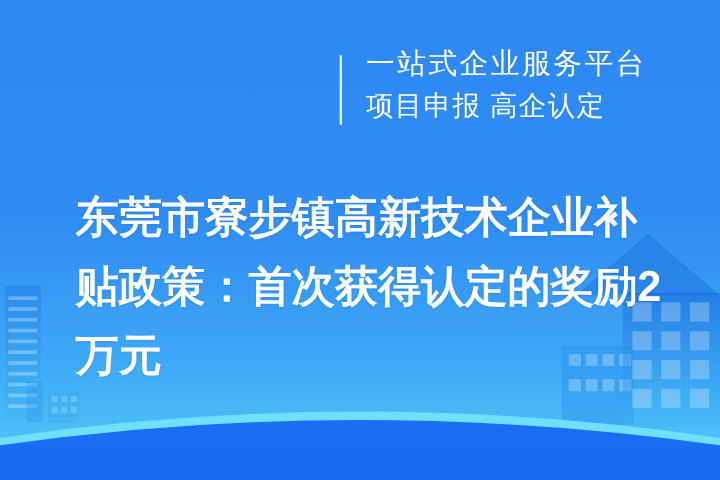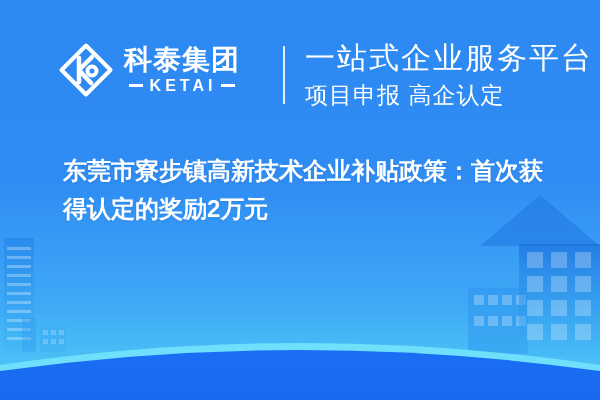--- a/index.html
+++ b/index.html
@@ -95,42 +95,42 @@
   }
 
   .tagline-block {
     position: absolute;
     left: 305px;
     top: 40px;
     display: flex;
     flex-direction: column;
   }
   .tagline-main {
-    font-size: 30px;
+    font-size: 24px;
     color: #ffffff;
     letter-spacing: 2px;
     line-height: 1.2;
     white-space: nowrap;
   }
   .tagline-sub {
     margin-top: 6px;
     font-size: 23px;
     color: #ffffff;
     letter-spacing: 1px;
     line-height: 1.2;
     white-space: nowrap;
   }
 
   
   .headline {
     position: absolute;
     left: 63px;
     top: 152px;
     width: 490px;
-    font-size: 24px;
+    font-size: 36px;
     font-weight: bold;
     color: #ffffff;
     line-height: 1.6;
     letter-spacing: 0px;
     text-shadow: 0 1px 2px rgba(0,60,140,0.12);
   }
 </style>
 </head>
 <body>
 
@@ -225,36 +225,20 @@
 
       <g>
         <path d="M -20,368 Q 300,318 620,368 L 620,410 L -20,410 Z" fill="#6fe0fb"></path>
         <path d="M -20,374 Q 300,326 620,374 L 620,410 L -20,410 Z" fill="url(#gradArc)"></path>
       </g>
 
     </g>
   </svg>
 
   <div class="header">
-    <div class="logo-block">
-      <svg class="logo-mark" viewBox="0 0 56 56">
-        <path d="M28 3.5 L52.5 28 L28 52.5 L3.5 28 Z" fill="none" stroke="#ffffff" stroke-width="4" stroke-linejoin="round"></path>
-        <path d="M21 16 L21 40" stroke="#ffffff" stroke-width="4.5" stroke-linecap="round" fill="none"></path>
-        <path d="M34 15 L21 28 L33 41" stroke="#ffffff" stroke-width="4.5" stroke-linecap="round" stroke-linejoin="round" fill="none"></path>
-        <circle cx="34" cy="29" r="4.5" fill="none" stroke="#ffffff" stroke-width="4"></circle>
-      </svg>
-      <div class="logo-text">
-        <div class="logo-cn">科泰集团</div>
-        <div class="logo-en-row">
-          <span class="logo-dash"></span>
-          <span class="logo-en">KETAI</span>
-          <span class="logo-dash"></span>
-        </div>
-      </div>
-    </div>
 
     <div class="divider"></div>
 
     <div class="tagline-block">
       <div class="tagline-main">一站式企业服务平台</div>
       <div class="tagline-sub">项目申报 高企认定</div>
     </div>
   </div>
 
   <div class="headline">东莞市寮步镇高新技术企业补贴政策：首次获得认定的奖励2万元</div>

